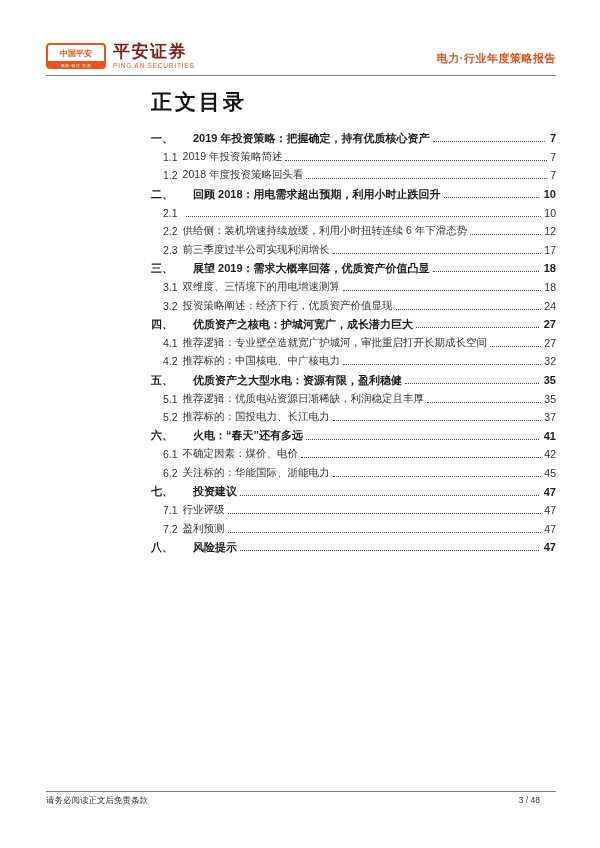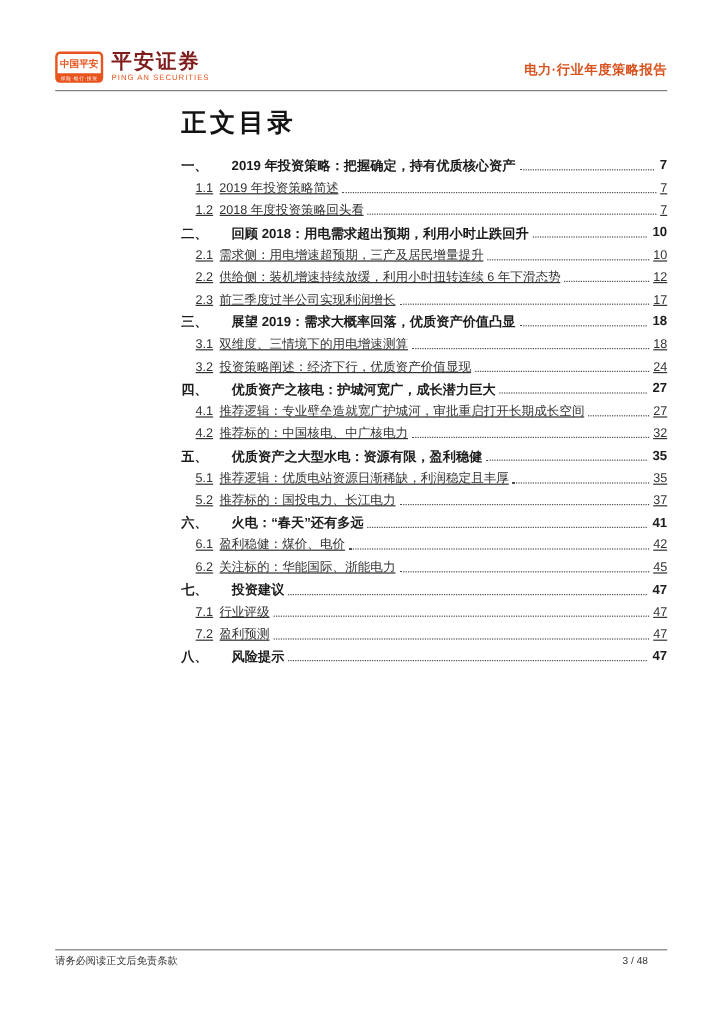--- a/index.html
+++ b/index.html
@@ -10,21 +10,21 @@
     position:relative;
     overflow:hidden;
   }
   
   .header {
     position:absolute; left:46px; right:44px; top:43px;
     display:flex; justify-content:space-between; align-items:flex-start;
   }
   .logo-area { display:flex; align-items:flex-start; gap:7px; }
   .logo-box {
-    width:40px; height:26px; box-sizing:border-box;
+    width:60px; height:26px; box-sizing:border-box;
     background:#e8541e; border-radius:4px; padding:2px 2px 0 2px;
     display:flex; flex-direction:column; overflow:hidden;
   }
   .logo-box-top {
     flex:1; background:#ffffff; border-radius:2px 2px 0 0;
     color:#e8541e; font-weight:bold; font-size:8px;
     display:flex; align-items:center; justify-content:center;
     white-space:nowrap;
   }
   .logo-box-bottom {
@@ -54,21 +54,21 @@
     margin:0 0 13px 0; letter-spacing:3px;
     font-family:"Liberation Sans", sans-serif;
   }
   .toc-row {
     display:flex; align-items:center;
     height:18.6px; font-size:10.5px; color:#333333;
     white-space:nowrap;
   }
   .toc-row.chapter { font-weight:bold; color:#1c1c1c; font-size:11px; }
   .chapter .toc-num { width:42px; flex:0 0 auto; }
-  .toc-row.sub { padding-left:12px;text-decoration:underline; }
+  .toc-row.sub { padding-left:12px; }
   .sub .toc-num { margin-right:5px; flex:0 0 auto; }
   .toc-title { flex:0 1 auto; overflow:hidden; }
   .leader {
     flex:1 1 0; height:1px; margin:0 3px;
     border-bottom:1.7px dotted #4c4c4c;
     position:relative; top:3px; min-width:10px;
   }
   .toc-page { flex:0 0 auto; text-align:right; }
   .chapter .toc-page { margin-left:2px; }
   
@@ -122,21 +122,20 @@
         <span class="toc-page">7</span>
       </div>
       <div class="toc-row chapter">
         <span class="toc-num">二、</span>
         <span class="toc-title">回顾 2018：用电需求超出预期，利用小时止跌回升</span>
         <span class="leader"></span>
         <span class="toc-page">10</span>
       </div>
       <div class="toc-row sub">
         <span class="toc-num">2.1</span>
-        <span class="toc-title">需求侧：用电增速超预期，三产及居民增量提升</span>
         <span class="leader"></span>
         <span class="toc-page">10</span>
       </div>
       <div class="toc-row sub">
         <span class="toc-num">2.2</span>
         <span class="toc-title">供给侧：装机增速持续放缓，利用小时扭转连续 6 年下滑态势</span>
         <span class="leader"></span>
         <span class="toc-page">12</span>
       </div>
       <div class="toc-row sub">
@@ -200,21 +199,21 @@
         <span class="toc-page">37</span>
       </div>
       <div class="toc-row chapter">
         <span class="toc-num">六、</span>
         <span class="toc-title">火电：“春天”还有多远</span>
         <span class="leader"></span>
         <span class="toc-page">41</span>
       </div>
       <div class="toc-row sub">
         <span class="toc-num">6.1</span>
-        <span class="toc-title">盈利稳健：煤价、电价</span>
+        <span class="toc-title">不确定因素：煤价、电价</span>
         <span class="leader"></span>
         <span class="toc-page">42</span>
       </div>
       <div class="toc-row sub">
         <span class="toc-num">6.2</span>
         <span class="toc-title">关注标的：华能国际、浙能电力</span>
         <span class="leader"></span>
         <span class="toc-page">45</span>
       </div>
       <div class="toc-row chapter">

